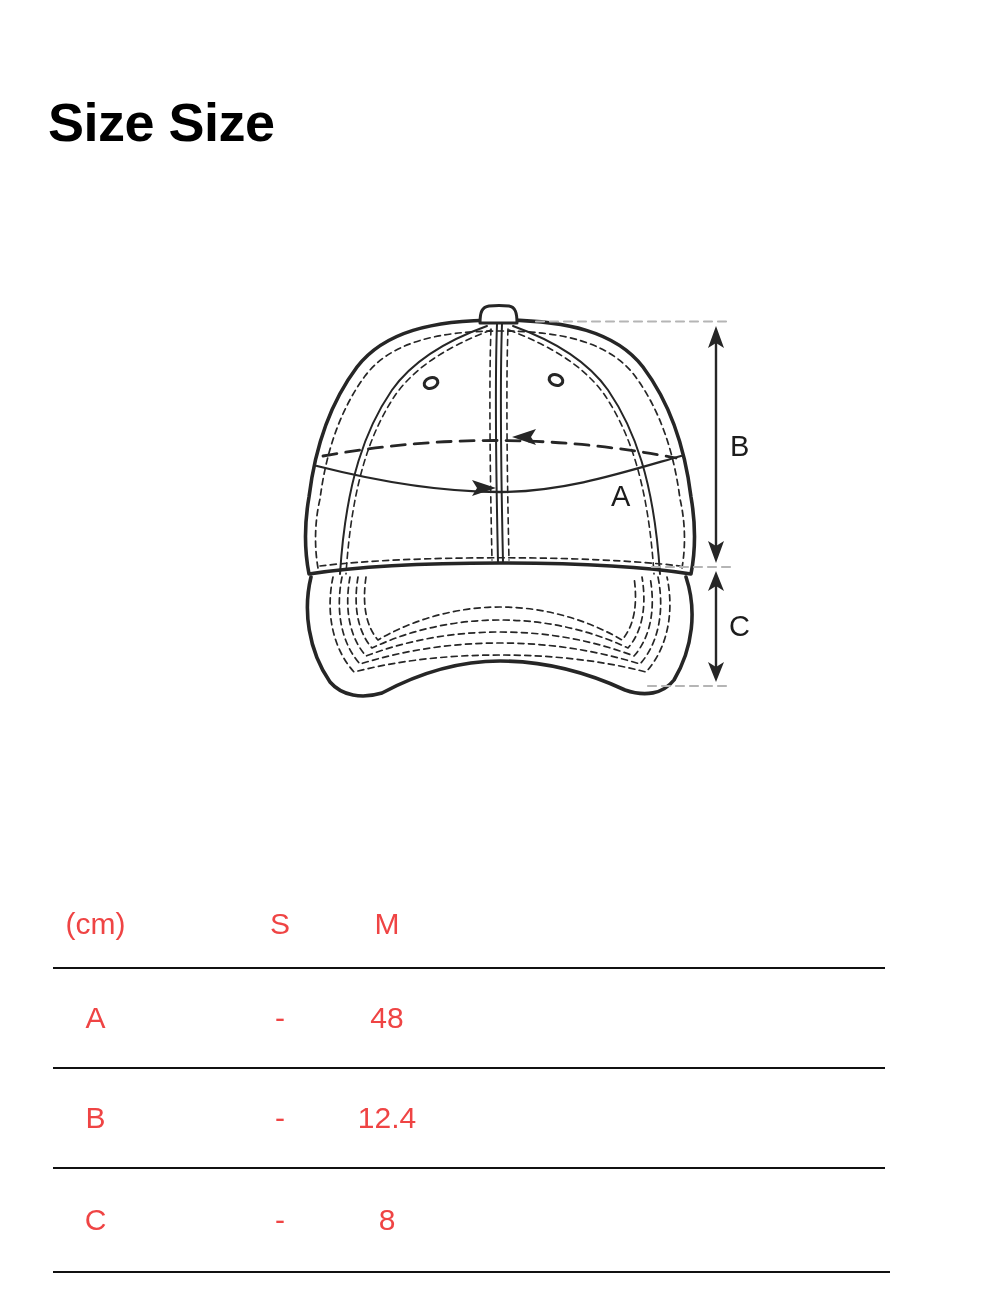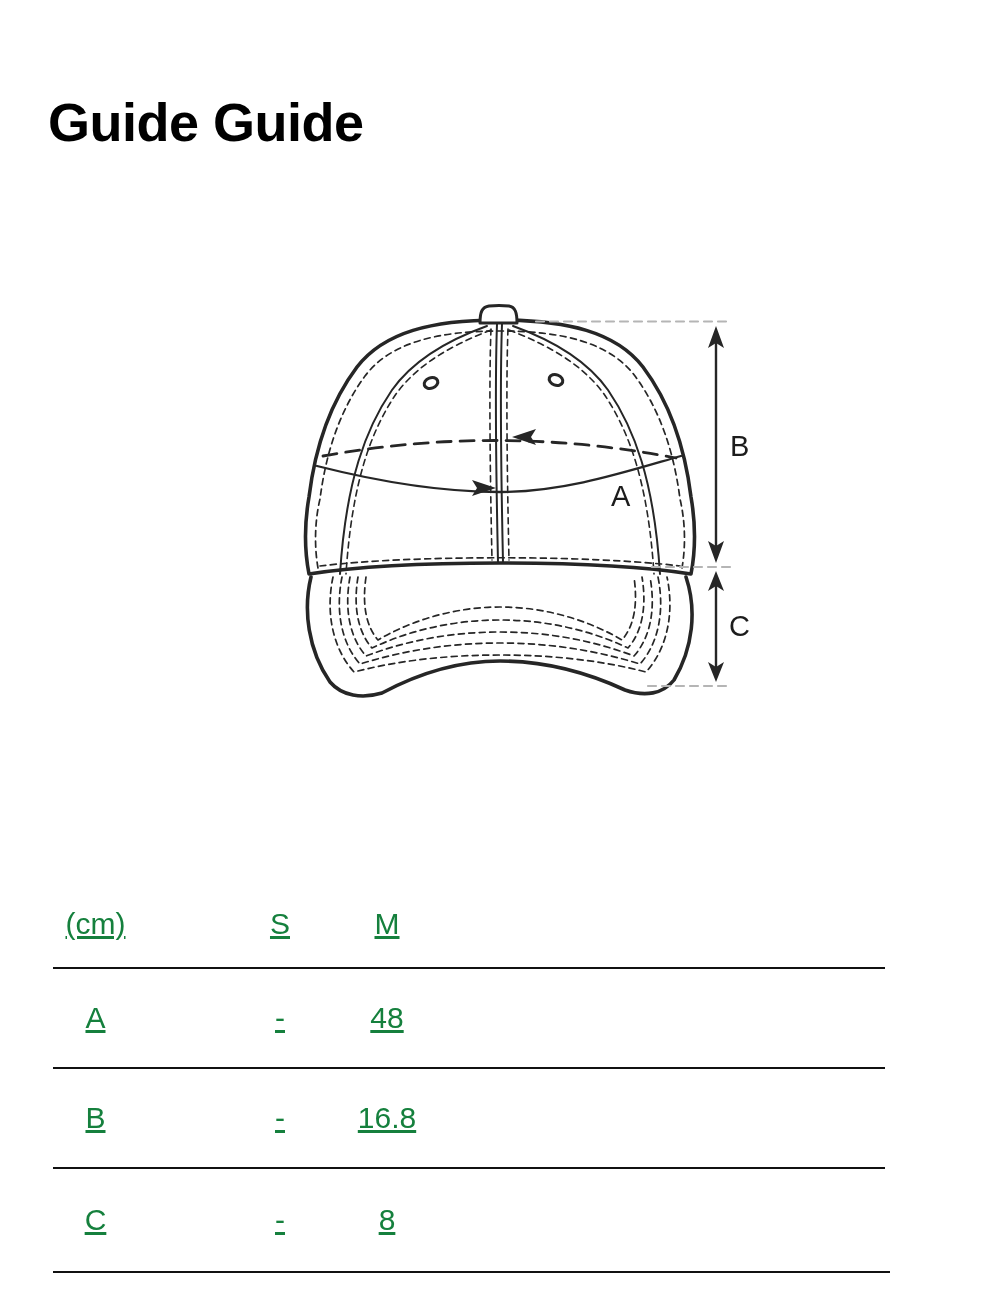--- a/index.html
+++ b/index.html
@@ -14,35 +14,35 @@
   #cap-svg{position:absolute;left:0;top:0;width:1000px;height:1291px;}
   .dim-label{
     position:absolute;font-size:29px;color:#1c1c1c;line-height:1;font-weight:400;
   }
   .lbl-a{left:611px;top:482px;}
   .lbl-b{left:730px;top:432px;}
   .lbl-c{left:729px;top:612px;}
   
   .trow{position:absolute;left:53px;width:832px;}
   .trow .cell{position:absolute;top:0;height:100%;text-align:center;
-    font-size:30px;color:#15803d;display:flex;align-items:center;justify-content:center;text-decoration:underline;}
+    font-size:30px;color:#ef4444;display:flex;align-items:center;justify-content:center;}
   .c1{left:0;width:85px;}
   .c2{left:177px;width:100px;}
   .c3{left:284px;width:100px;}
   .thead{top:880px;height:87px;border-bottom:2px solid #111;}
   .trow-a{top:969px;height:98px;border-bottom:2px solid #111;}
   .trow-b{top:1069px;height:98px;border-bottom:2px solid #111;}
   .trow-c{top:1169px;height:102px;border-bottom:2px solid #111;width:837px;}
 </style>
 </head>
 <body>
 
 <div id="page">
 
-  <div class="page-title">Guide Guide</div>
+  <div class="page-title">Size Size</div>
 
   <svg id="cap-svg" viewBox="0 0 1000 1291">
     <g stroke="#262626" fill="none" stroke-linecap="round" stroke-linejoin="round">
 
       <g>
         <path d="M 311 577 C 303 610 308 650 330 682 C 342 696 362 699 382 693
                  C 425 670 462 661 500 661 C 542 661 582 670 625 690
                  C 645 697 663 694 674 680 C 693 648 697 610 686 577" fill="#ffffff" stroke-width="3.6"></path>
         <g stroke-width="1.7" stroke-dasharray="6 4.5">
           <path d="M 333 577 C 325 615 334 650 354 672 C 400 660 450 655 500 655 C 550 655 600 660 646 672 C 666 650 675 615 667 577"></path>
@@ -121,21 +121,21 @@
       <div class="cell c3">M</div>
     </div>
     <div class="trow trow-a">
       <div class="cell c1">A</div>
       <div class="cell c2">-</div>
       <div class="cell c3">48</div>
     </div>
     <div class="trow trow-b">
       <div class="cell c1">B</div>
       <div class="cell c2">-</div>
-      <div class="cell c3">16.8</div>
+      <div class="cell c3">12.4</div>
     </div>
     <div class="trow trow-c">
       <div class="cell c1">C</div>
       <div class="cell c2">-</div>
       <div class="cell c3">8</div>
     </div>
   </div>
 
 </div>
 

